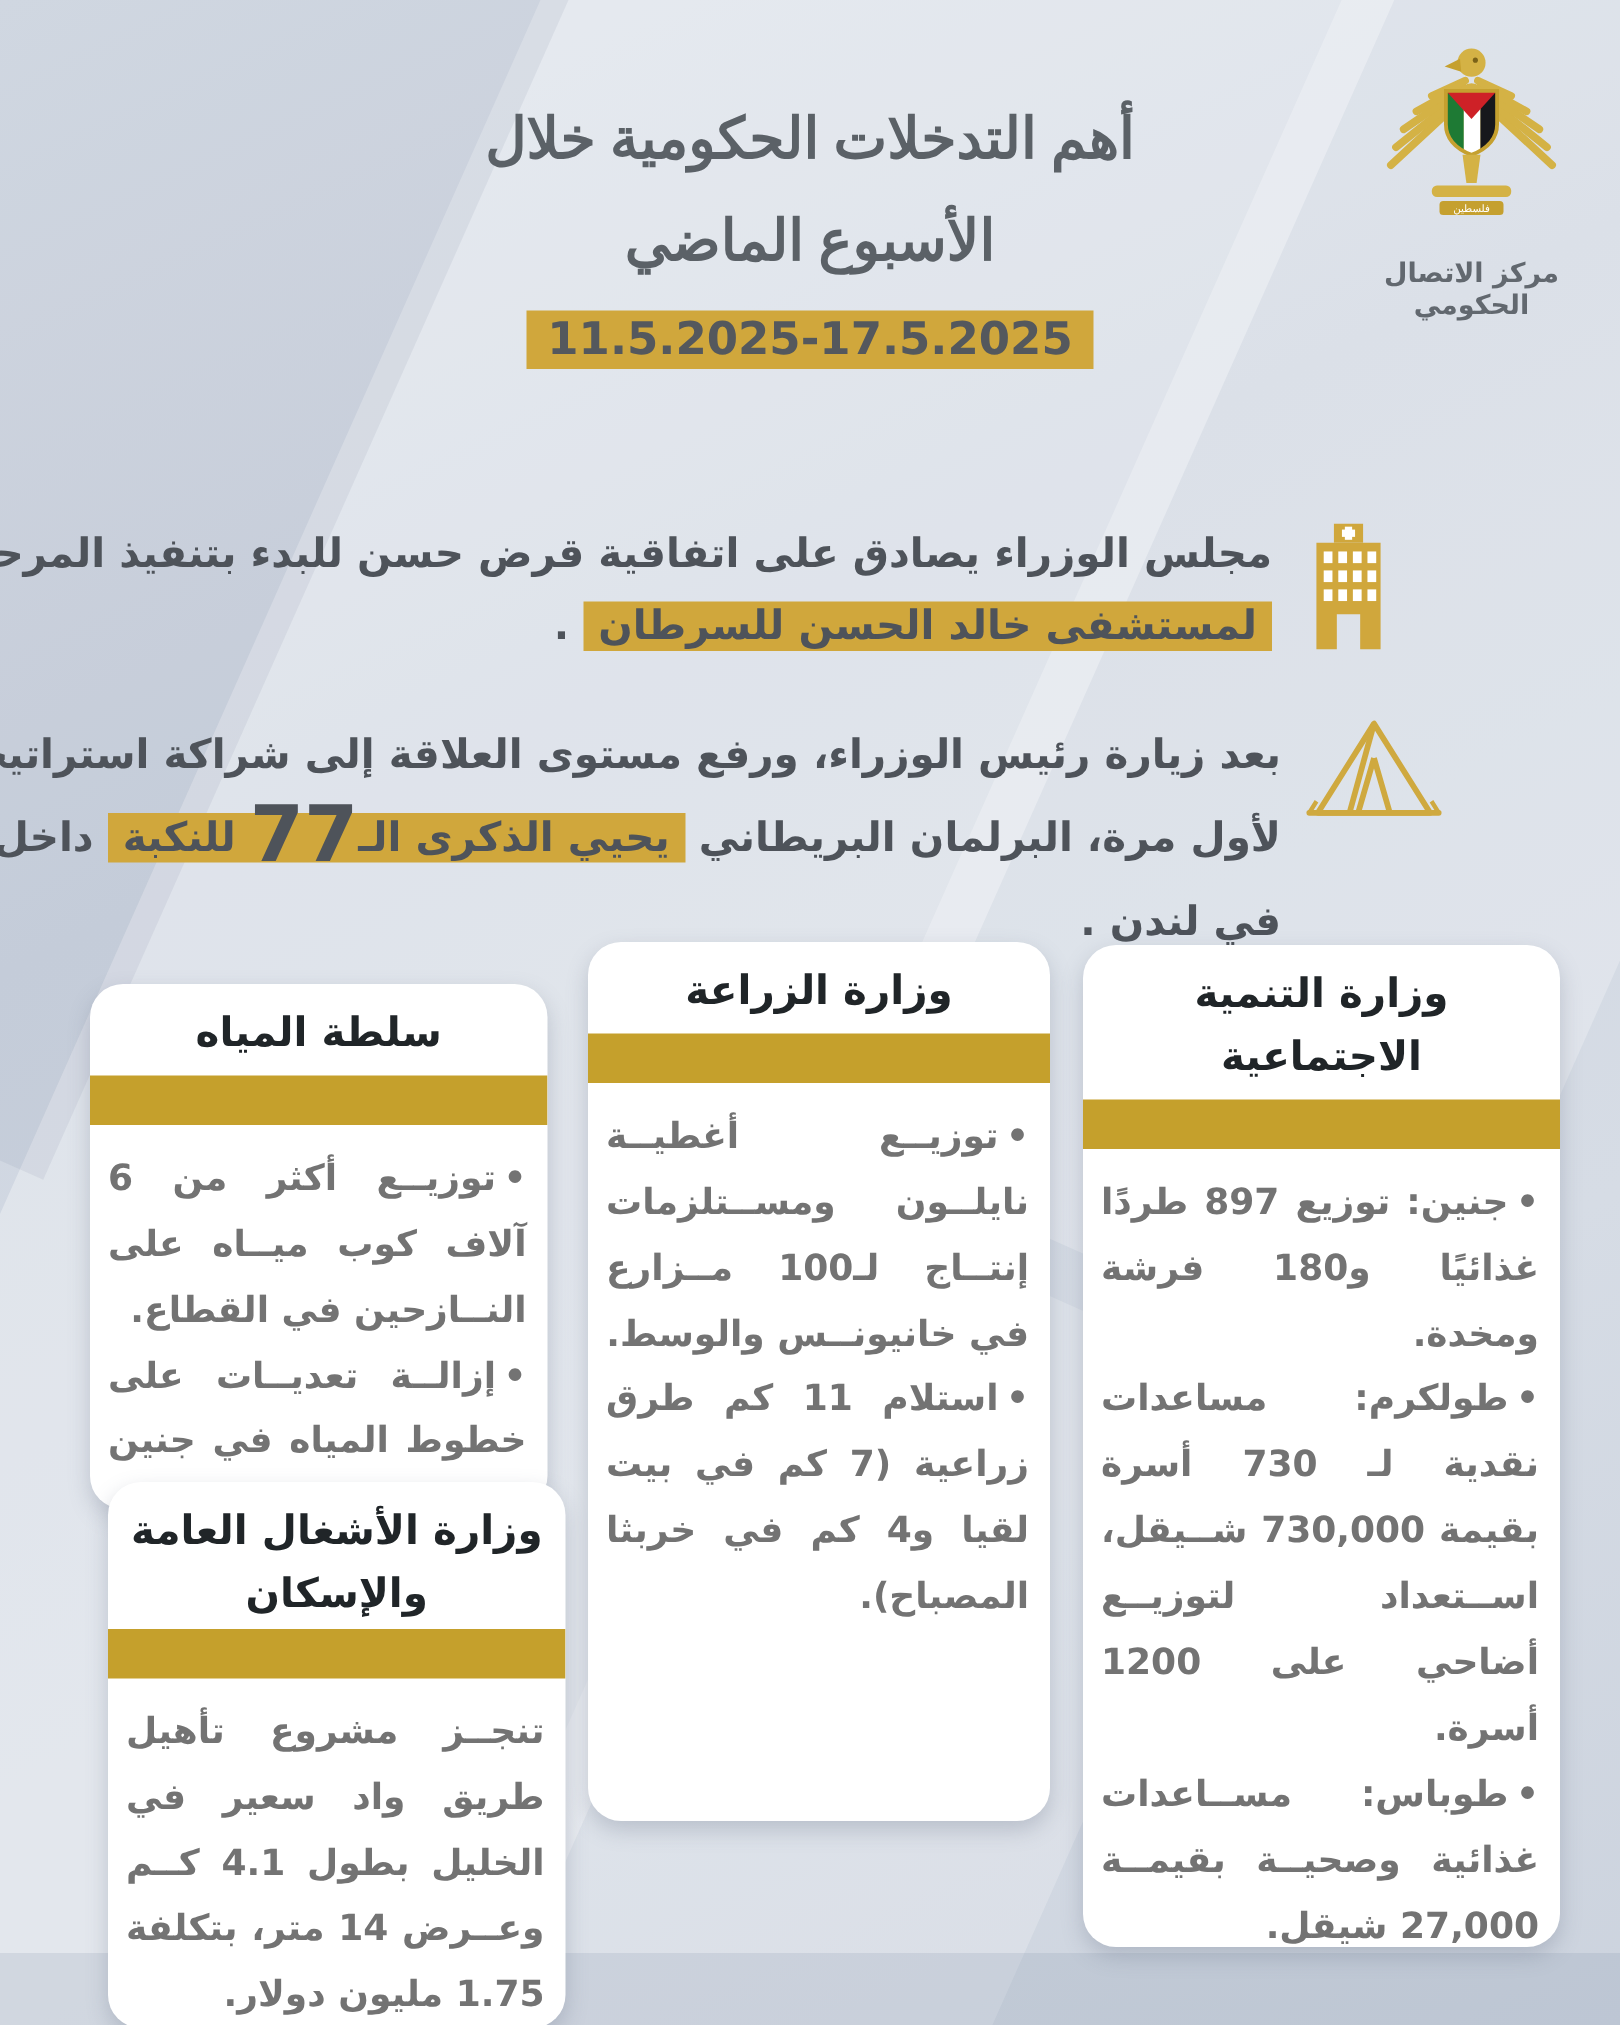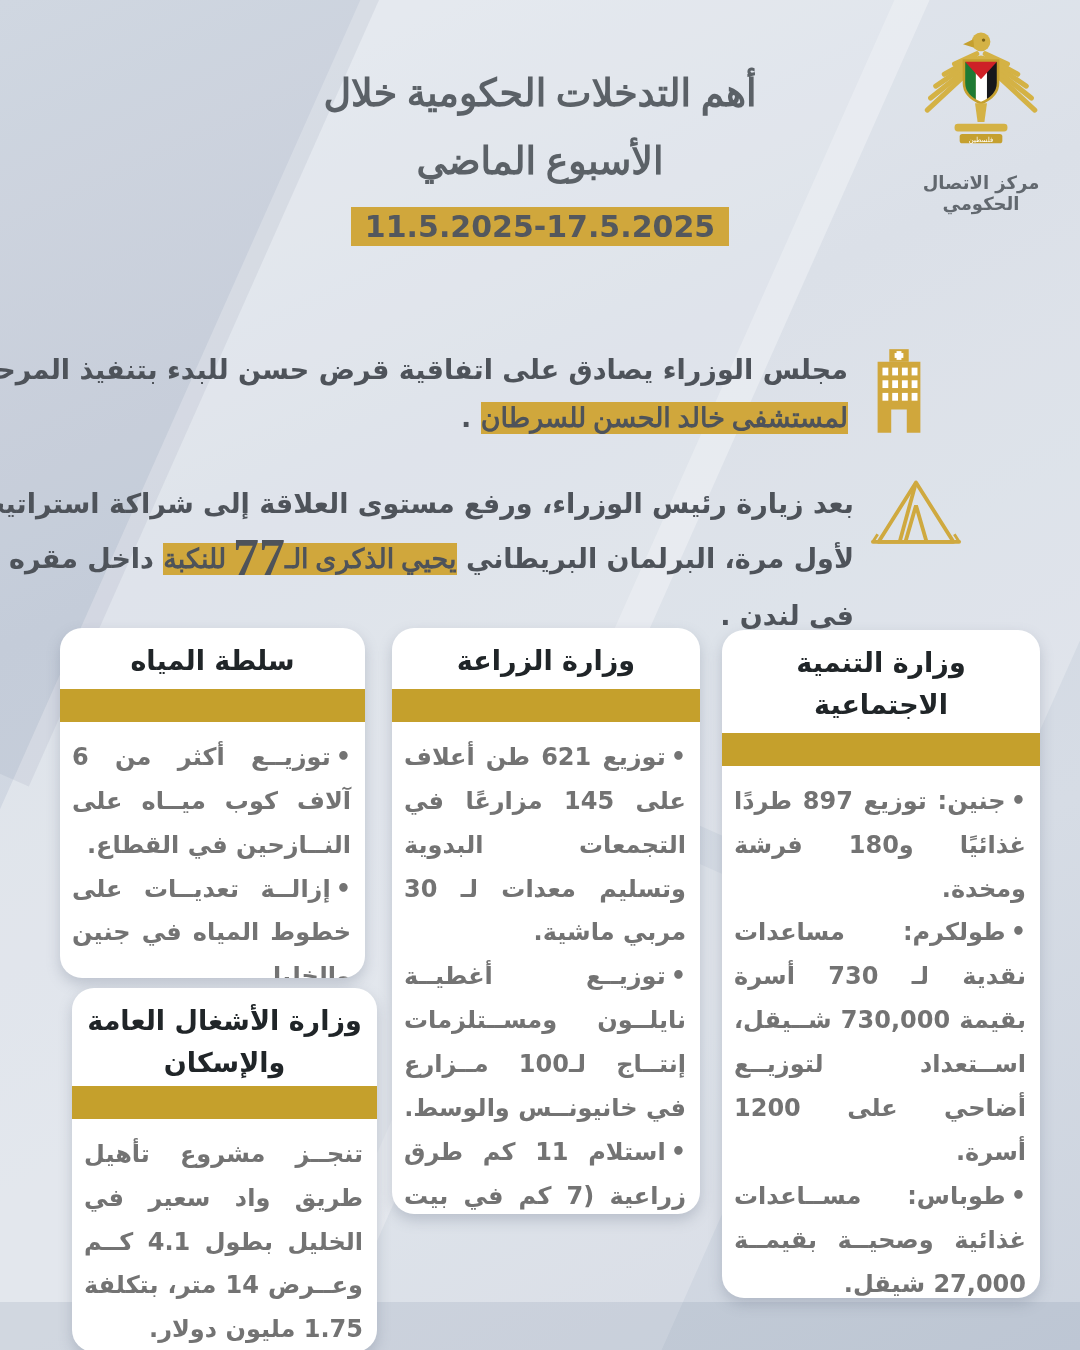--- a/index.html
+++ b/index.html
@@ -25,35 +25,35 @@
   
   .logo{position:absolute;top:22px;right:14px;width:170px;text-align:center;z-index:3;}
   .logo-caption{margin-top:4px;font-size:18px;font-weight:bold;color:#62686f;}
 
   
   .intro{position:absolute;display:flex;align-items:flex-start;gap:16px;z-index:2;}
   .intro-text{font-size:27px;font-weight:bold;color:#4e535a;text-align:right;line-height:1.78;}
   .nowrap{white-space:nowrap;}
   .intro1{top:346px;right:146px;width:830px;}
   .intro2{top:476px;right:118px;width:858px;}
-  .hl{background:#d0a73c;padding:1px 0;font-family:Liberation Serif, serif;}
+  .hl{background:#d0a73c;padding:1px 10px;}
   .big-num{font-size:52px;line-height:.8;vertical-align:-7px;letter-spacing:1px;}
 
   
   .card{position:absolute;background:#fff;border-radius:22px;overflow:hidden;
     box-shadow:0 6px 14px rgba(92,104,126,.28);z-index:2;}
   .card-title{text-align:center;font-size:27px;font-weight:bold;color:#202528;
     padding:12px 8px 7px;line-height:1.55;}
   .gold-bar{height:33px;background:#c5a02c;}
   .card-body{padding:14px 14px 8px 12px;font-size:24px;font-weight:bold;color:#737373;
     line-height:1.83;text-align:justify;}
   .bullet::before{content:"•";margin-left:5px;}
   .card-social{left:722px;top:630px;width:318px;height:668px;}
   .card-agri{left:392px;top:628px;width:308px;height:586px;}
-  .card-water{left:60px;top:628px;width:305px;height:350px;}
+  .card-water{left:60px;top:656px;width:305px;height:350px;}
   .card-works{left:72px;top:988px;width:305px;height:364px;}
   .card-works .card-title{padding-bottom:2px;}
 </style>
 </head>
 <body>
 
 <div class="page">
 
   <div class="band band1"></div>
   <div class="band band2"></div>
@@ -173,21 +173,20 @@
       <div class="bullet">طولكرم: مساعدات نقدية لـ 730 أسرة بقيمة 730,000 شــيقل، اســتعداد لتوزيــع أضاحي على 1200 أسرة.</div>
       <div class="bullet">طوباس: مســاعدات غذائية وصحيــة بقيمــة 27,000 شيقل.</div>
 
     </div>
   </div>
 
   <div class="card card-agri">
     <div class="card-title">وزارة الزراعة</div>
     <div class="gold-bar"></div>
     <div class="card-body">
-      <div class="bullet">توزيع 621 طن أعلاف على 145 مزارعًا في التجمعات البدوية وتسليم معدات لـ 30 مربي ماشية.</div>
       <div class="bullet">توزيــع أغطيــة نايلــون ومســتلزمات إنتــاج لـ100 مــزارع في خانيونــس والوسط.</div>
       <div class="bullet">استلام 11 كم طرق زراعية (7 كم في بيت لقيا و4 كم في خربثا المصباح).</div>
     </div>
   </div>
 
   <div class="card card-water">
     <div class="card-title">سلطة المياه</div>
     <div class="gold-bar"></div>
     <div class="card-body">
       <div class="bullet">توزيــع أكثر من 6 آلاف كوب ميــاه على النــازحين في القطاع.</div>

